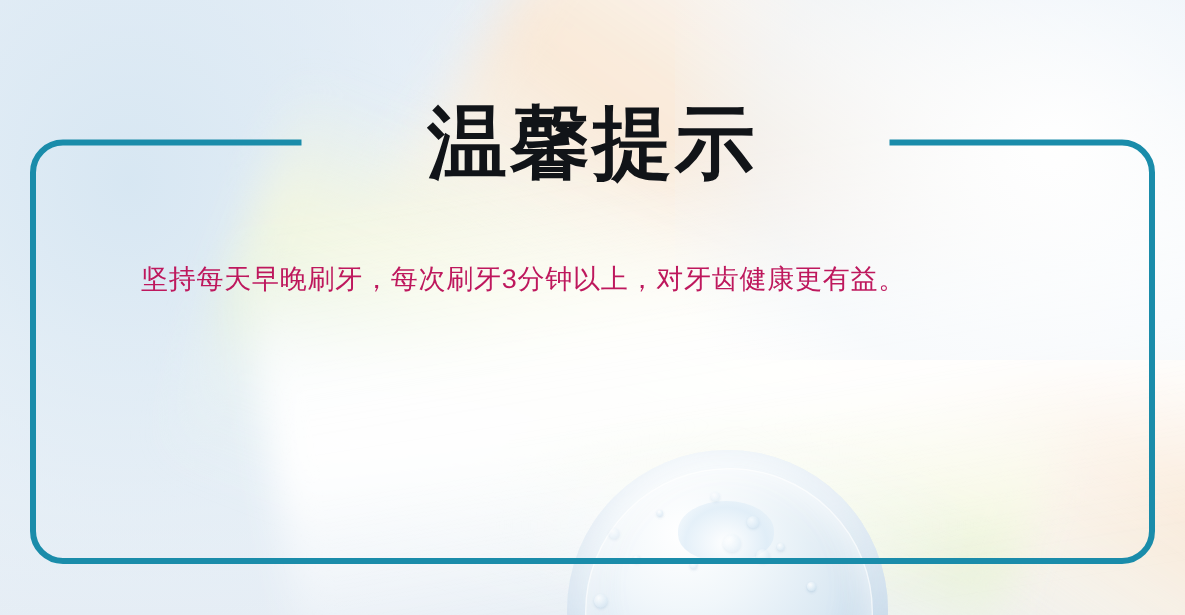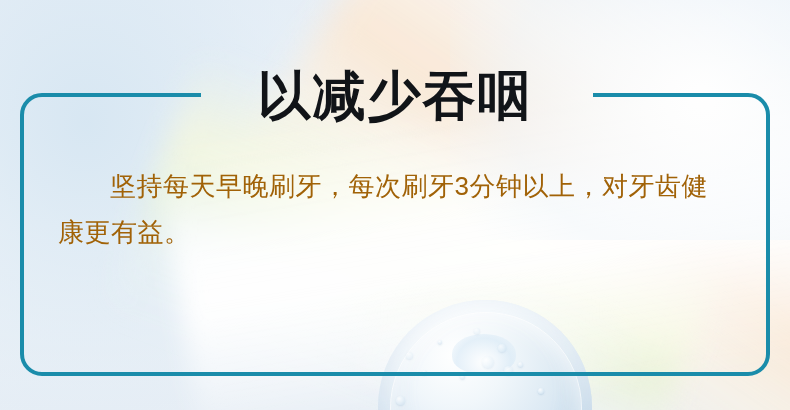--- a/index.html
+++ b/index.html
@@ -142,22 +142,22 @@
     color: #111418;
     line-height: 1.12;
     white-space: nowrap;
   }
   .body-block {
     position: absolute;
     left: 58px; top: 163px;
     width: 676px;
   }
   .para {
-    font-size: 26px;
-    color: #a16207;
+    font-size: 18px;
+    color: #be185d;
     line-height: 46px;
     text-indent: 2em;
     letter-spacing: 0.5px;
     margin: 0;
   }
   .para + .para { margin-top: 0; }
 </style>
 </head>
 <body>
 
@@ -188,19 +188,19 @@
         <div class="droplet" style="left: 126px; top: 66px; width: 9px; height: 9px; opacity: 0.58;"></div>
         <div class="droplet" style="left: 82px; top: 74px; width: 5px; height: 5px; opacity: 0.71;"></div>
       </div>
 
   </div>
 
   <svg class="frame-svg" viewBox="0 0 790 410">
     <path id="frame-path-left" fill="none" stroke="#1a8caa" stroke-width="4" stroke-linecap="butt" d="M201,95 L42,95 A20,20 0 0 0 22,115 L22,354 A20,20 0 0 0 42,374 L748,374 A20,20 0 0 0 768,354 L768,115 A20,20 0 0 0 748,95 L593,95"></path>
   </svg>
 
-  <div class="title">以减少吞咽</div>
+  <div class="title">温馨提示</div>
 
   <div class="body-block">
     <p class="para">坚持每天早晚刷牙，每次刷牙3分钟以上，对牙齿健康更有益。</p>
   </div>
 
 </div>
 
 </body></html>

